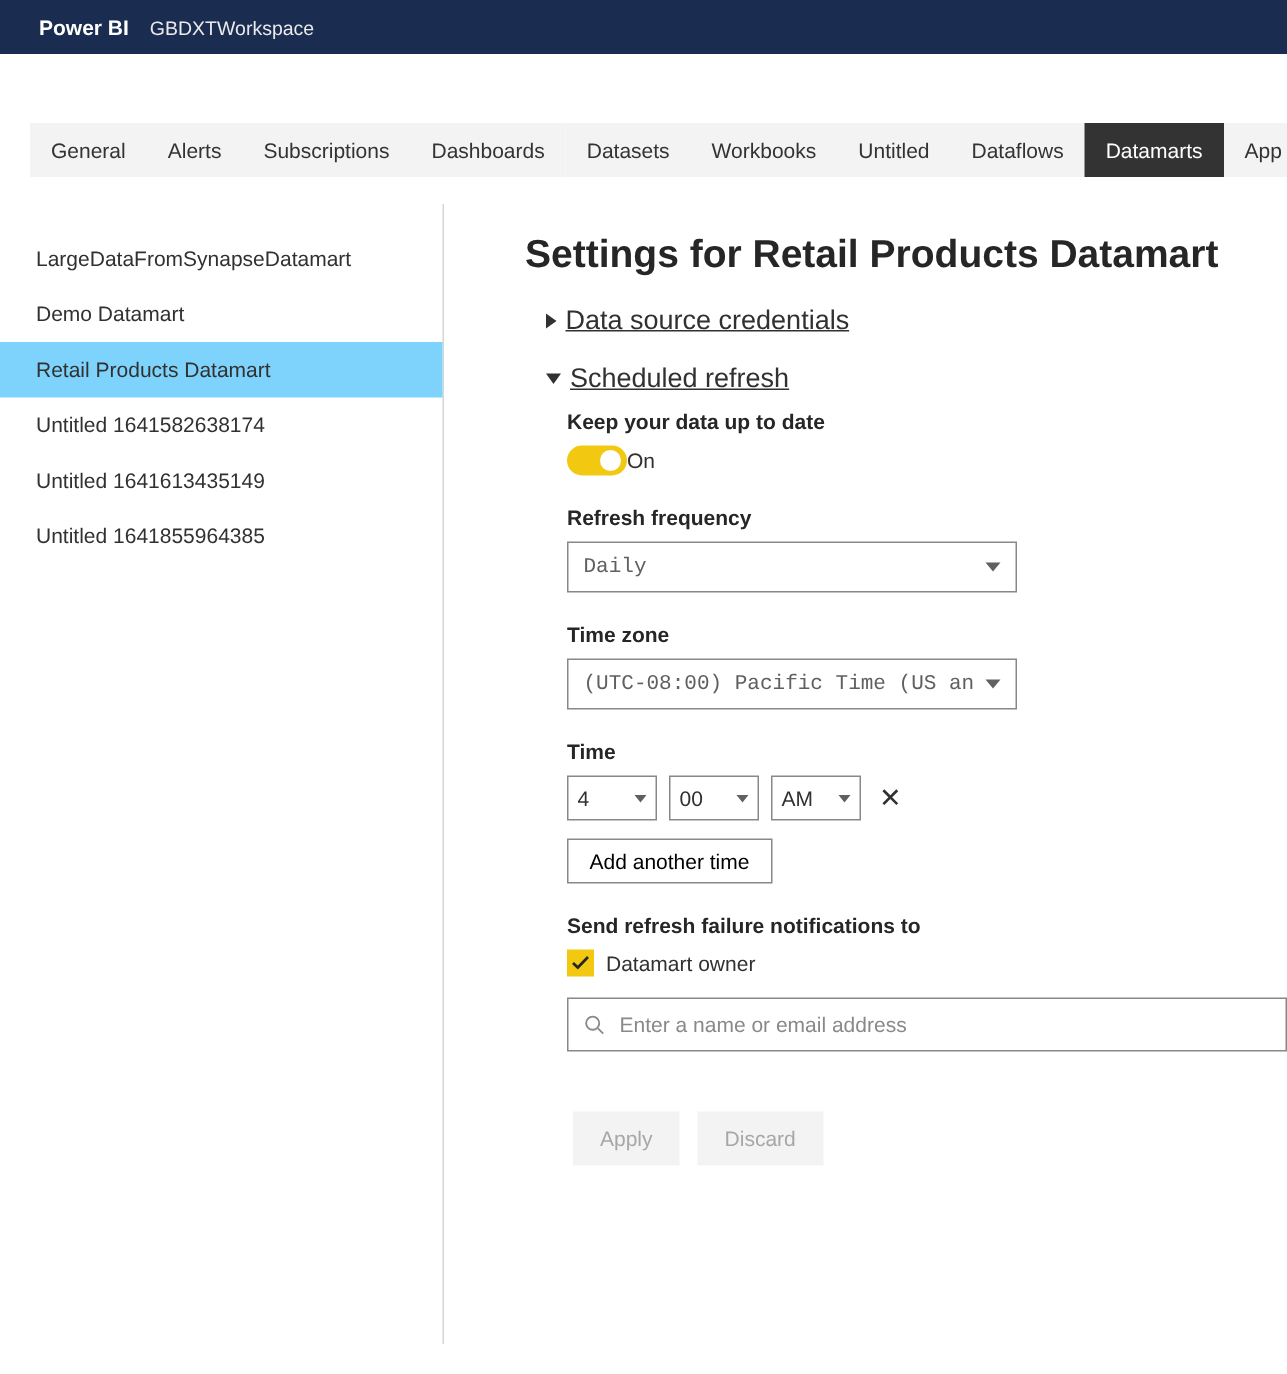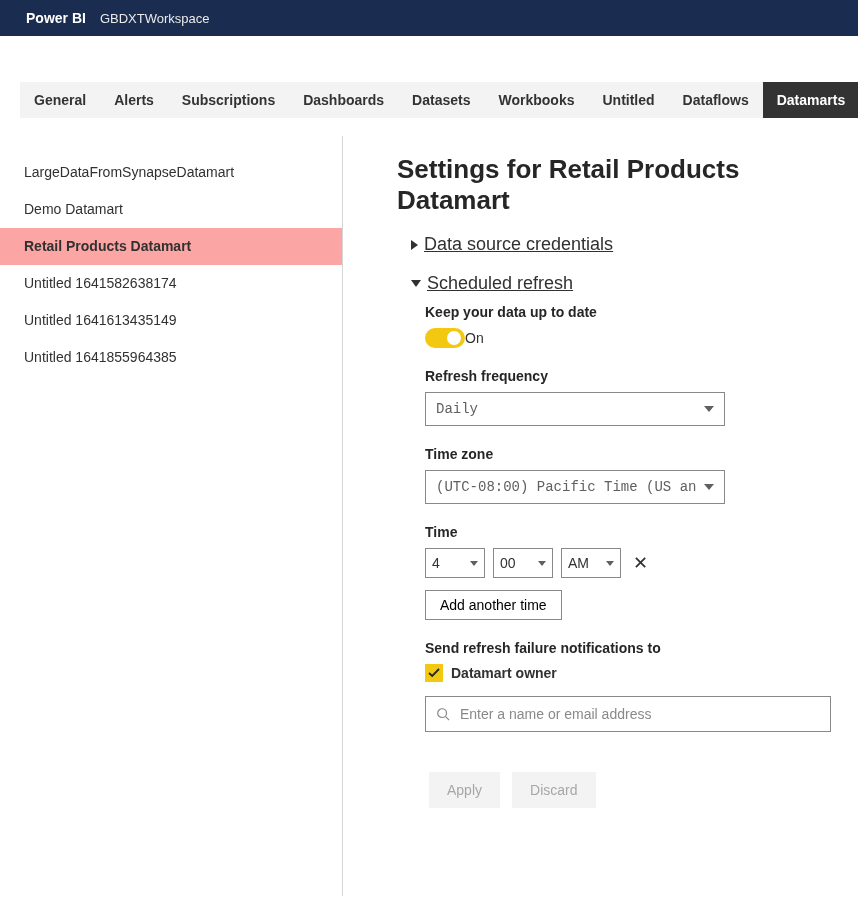--- a/index.html
+++ b/index.html
@@ -21,21 +21,20 @@
     gap: 14px;
   }
   .topbar .brand { font-weight: 600; font-size: 14px; }
   .topbar .ws { font-weight: 400; font-size: 13px; color: #eaeaea; }
 
   .tabbar {
     display: flex;
     padding: 0 20px;
     margin-top: 46px;
     gap: 0;
-    font-weight: bold;
   }
   .tab {
     background: #f3f3f3;
     color: #333;
     padding: 10px 14px;
     font-size: 14px;
     cursor: pointer;
     border: none;
   }
   .tab.active {
@@ -54,22 +53,21 @@
     min-height: 760px;
   }
   .side-item {
     padding: 8px 24px;
     font-size: 14px;
     color: #323130;
     cursor: pointer;
     line-height: 1.5;
   }
   .side-item.selected {
-    background: #fca5a5;
-    font-weight: bold;
+    background: #7dd3fc;
   }
 
   .main {
     flex: 1;
     padding: 18px 0 18px 54px;
   }
   .page-title {
     font-size: 26px;
     font-weight: 700;
     color: #262626;
@@ -162,32 +160,32 @@
 
   .btn-outline {
     border: 1px solid #8a8886;
     background:#fff;
     padding: 6px 14px;
     font-size:14px;
     cursor:pointer;
     margin-top:12px;
   }
 
-  .chk-row { display:flex; align-items:center; gap:8px; margin-top:4px;font-weight:bold; }
+  .chk-row { display:flex; align-items:center; gap:8px; margin-top:4px; }
   .chk {
     width:18px; height:18px; background:#f2c811;
     display:flex; align-items:center; justify-content:center;
     cursor:pointer;
   }
   .chk svg { width:12px; height:12px; }
 
   .search-box {
     border:1px solid #8a8886;
     height:36px;
-    width: 406px;
+    width: 480px;
     display:flex; align-items:center;
     padding:0 10px; gap:8px;
     margin-top:14px;
   }
   .search-box input {
     border:none; outline:none; flex:1; font-size:14px; color:#323130;
   }
   .search-box input::placeholder { color:#898989; }
   .mag { width:14px; height:14px; }
 

